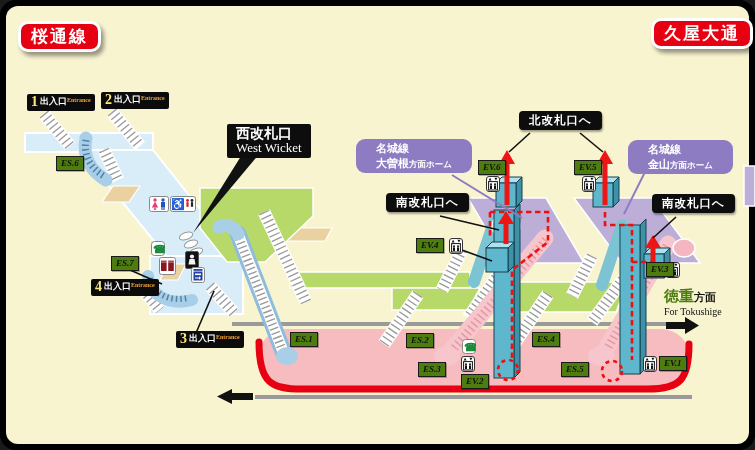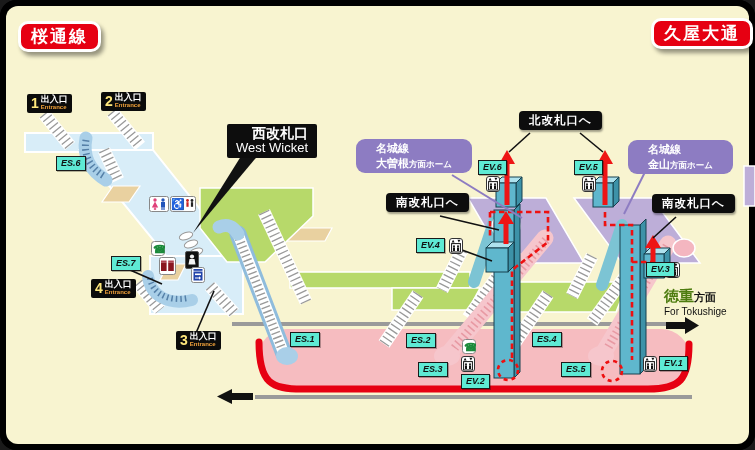--- a/index.html
+++ b/index.html
@@ -1,28 +1,28 @@
 <!DOCTYPE html>
 <html><head>
 <meta charset="utf-8">
 <style>
   *{margin:0;padding:0;box-sizing:border-box}
   html,body{background:#1a1a1a}
-  #stage{position:relative;width:755px;height:450px;background:#000;border-radius:16px;overflow:hidden;font-family:Liberation Sans, sans-serif}
+  #stage{position:relative;width:755px;height:450px;background:#000;border-radius:16px;overflow:hidden;font-family:Liberation Serif, serif}
   #stage svg.base{position:absolute;left:0;top:0}
   .lbl{position:absolute;white-space:nowrap;z-index:5}
-  .es{background:#5eead4;border:1px solid #1a1a1a;color:#111;font-weight:bold;font-style:italic;font-size:9px;padding:0px 4px;box-shadow:1px 1px 0 rgba(0,0,0,.28);line-height:13px}
+  .es{background:#4d7c0f;border:1px solid #1a1a1a;color:#111;font-weight:bold;font-style:italic;font-size:9px;padding:0px 4px;box-shadow:1px 1px 0 rgba(0,0,0,.28);line-height:13px}
   .pill{background:#0d0d0d;color:#fff;font-weight:bold;font-size:11.5px;padding:2px 10px;border-radius:4px;box-shadow:1px 2px 2px rgba(0,0,0,.35);letter-spacing:1px}
   .badge{background:#e60012;border:3px solid #fff;border-radius:10px;color:#fff;font-weight:bold;font-size:17px;padding:1px 10px;box-shadow:3px 4px 4px rgba(0,0,0,.4);letter-spacing:2px}
   .ent{background:#0b0b0b;color:#fff;padding:1px 4px 2px 4px;display:flex;gap:2px;align-items:center;border-radius:2px}
   .ent .n{color:#ffe87c;font-weight:bold;font-size:14px;line-height:1}
-  .ent .col{display:flex;flex-direction:column;line-height:1.05}
+  .ent .col{display:flex;flex-direction:row;line-height:1.05}
   .ent .jp{font-weight:bold;font-size:9px;color:#fff}
   .ent .en{font-weight:bold;font-size:6px;color:#f0a13a}
-  .wicket{background:#0d0d0d;color:#fff;text-align:right;padding:2px 9px;border-radius:2px;line-height:1.1}
+  .wicket{background:#0d0d0d;color:#fff;text-align:left;padding:2px 9px;border-radius:2px;line-height:1.1}
   .wicket .jp{font-size:14px;font-weight:bold;display:block}
   .wicket .en{font-size:13px;display:block}
   .pbox{background:#8d7cc2;color:#fff;border-radius:9px;padding:2px 20px;font-weight:bold;font-size:11px;line-height:1.35}
   .pbox .sm{font-size:8.5px}
   .dir .jp{font-weight:bold;font-size:15px;color:#4d7c0f}
   .dir .jps{font-weight:bold;font-size:11px;color:#111}
   .dir .en{font-size:10px;color:#111;display:block;line-height:1.1}
 </style>
 </head>
 <body>

